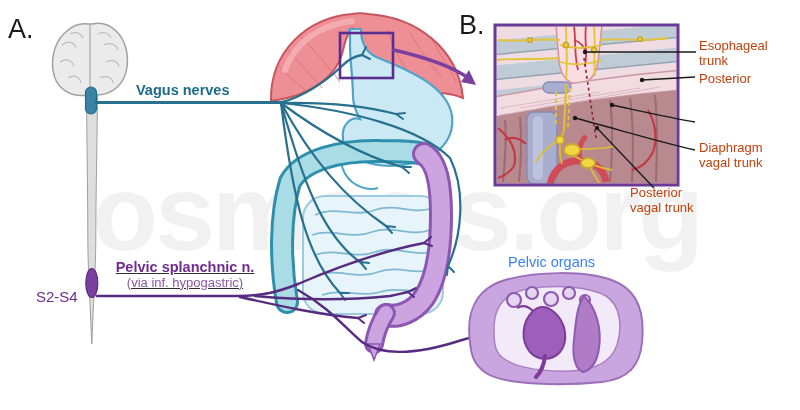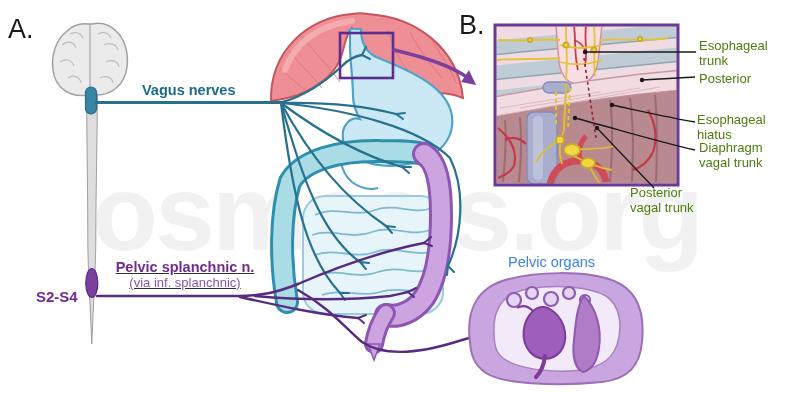--- a/index.html
+++ b/index.html
@@ -12,22 +12,22 @@
     letter-spacing:-3px;color:#000;opacity:0.05;white-space:nowrap;z-index:0;
     font-family:"Liberation Sans",sans-serif;
   }
   svg.art{position:absolute;left:0;top:0;z-index:1;}
   .lbl{position:absolute;z-index:2;color:#2e2e2e;line-height:1.15;}
   .panel-letter{font-size:27px;color:#1a1a1a;}
   .vagus-lbl{font-size:14.5px;font-weight:bold;color:#1b6b89;}
   .pelvic-block{width:166px;text-align:center;}
   .pelvic-main{font-size:14.5px;font-weight:bold;color:#6f2b90;}
   .pelvic-sub{font-size:13px;color:#8a55ac;}
-  .s2s4{font-size:15px;font-weight:bold;color:#6f2b90;}
-  .ann{font-size:13px;color:#4d7c0f;}
+  .s2s4{font-size:15px;font-weight:normal;color:#6f2b90;}
+  .ann{font-size:13px;color:#c2410c;}
   .pelvic-organs{font-size:14.5px;color:#3b82f6;}
 </style>
 </head>
 <body>
 
 <div class="stage">
 
   <div class="watermark">osmosis.org</div>
 
   <svg class="art" width="800" height="410" viewBox="0 0 800 410">
@@ -269,39 +269,38 @@
                C569,341 566,322 554,312 C547,306 540,305 533,311 Z" fill="#9e5fbc" stroke="#7d3c98" stroke-width="2"></path>
       <path d="M533,311 C528,306 522,305 517,308" fill="none" stroke="#7d3c98" stroke-width="2"></path>
       <path d="M545,356 C544,365 541,372 536,377" fill="none" stroke="#7d3c98" stroke-width="4" stroke-linecap="round"></path>
       <path d="M584,296 C596,308 602,328 599,348 C597,362 591,370 583,372
                C575,369 572,356 574,340 C576,320 577,306 584,296 Z" fill="#b07cc8" stroke="#8e5bb0" stroke-width="2"></path>
     </g>
   </svg>
 
   <div class="lbl panel-letter" style="left:8px;top:14px;">A.</div>
 
-  <div class="lbl vagus-lbl" style="left:142px;top:82px;">Vagus nerves</div>
+  <div class="lbl vagus-lbl" style="left:136px;top:82px;">Vagus nerves</div>
 
   <div class="lbl pelvic-block" style="left:102px;top:259px;text-decoration:underline;">
     <div class="pelvic-main">Pelvic splanchnic n.</div>
-    <div class="pelvic-sub">(via inf. splanchnic)</div>
+    <div class="pelvic-sub">(via inf. hypogastric)</div>
   </div>
 
   <div class="lbl s2s4" style="left:36px;top:288px;">S2-S4</div>
 
   <div class="lbl panel-letter" style="left:459px;top:10px;">B.</div>
 
   <div class="lbl ann" style="left:699px;top:39px;">
     <div>Esophageal</div>
     <div>trunk</div>
   </div>
 
   <div class="lbl ann" style="left:699px;top:72px;">Posterior</div>
 
-  <div class="lbl ann" style="left:697px;top:113px;">Esophageal hiatus</div>
 
   <div class="lbl ann" style="left:699px;top:141px;">
     <div>Diaphragm</div>
     <div>vagal trunk</div>
   </div>
 
   <div class="lbl ann" style="left:630px;top:186px;">
     <div>Posterior</div>
     <div>vagal trunk</div>
   </div>

